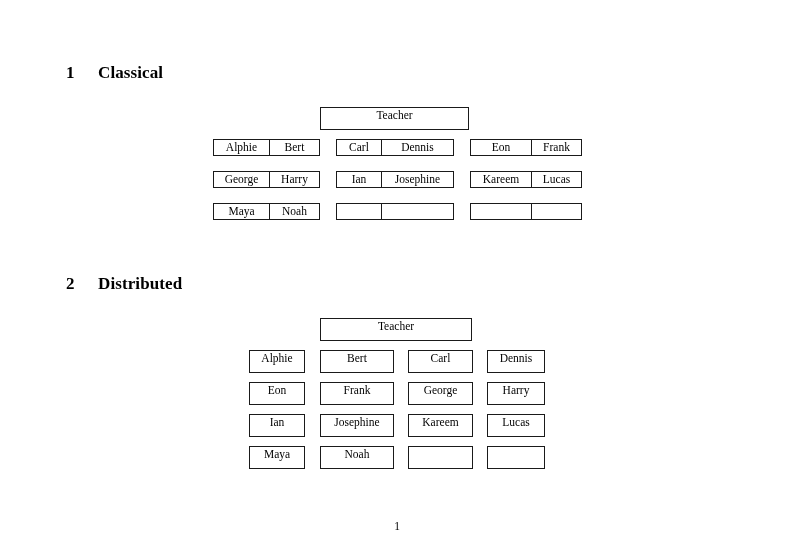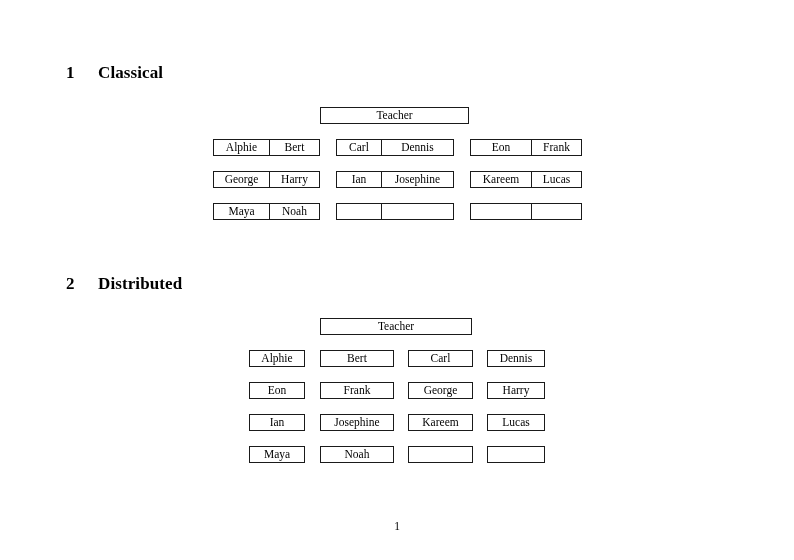--- a/index.html
+++ b/index.html
@@ -41,21 +41,21 @@
   }
 
   #heading-classical   { left: 66px; top: 63px; }
   #heading-distributed { left: 66px; top: 274px; }
 
   
   .box {
     box-sizing: border-box;
     border: 1px solid #1a1a1a;
     background: #ffffff;
-    height: 17px;
+    height: 23px;
     line-height: 15px;
     font-size: 11.5px;
     text-align: center;
     white-space: nowrap;
     overflow: hidden;
   }
 
   
   .teacher-box {
     position: absolute;

